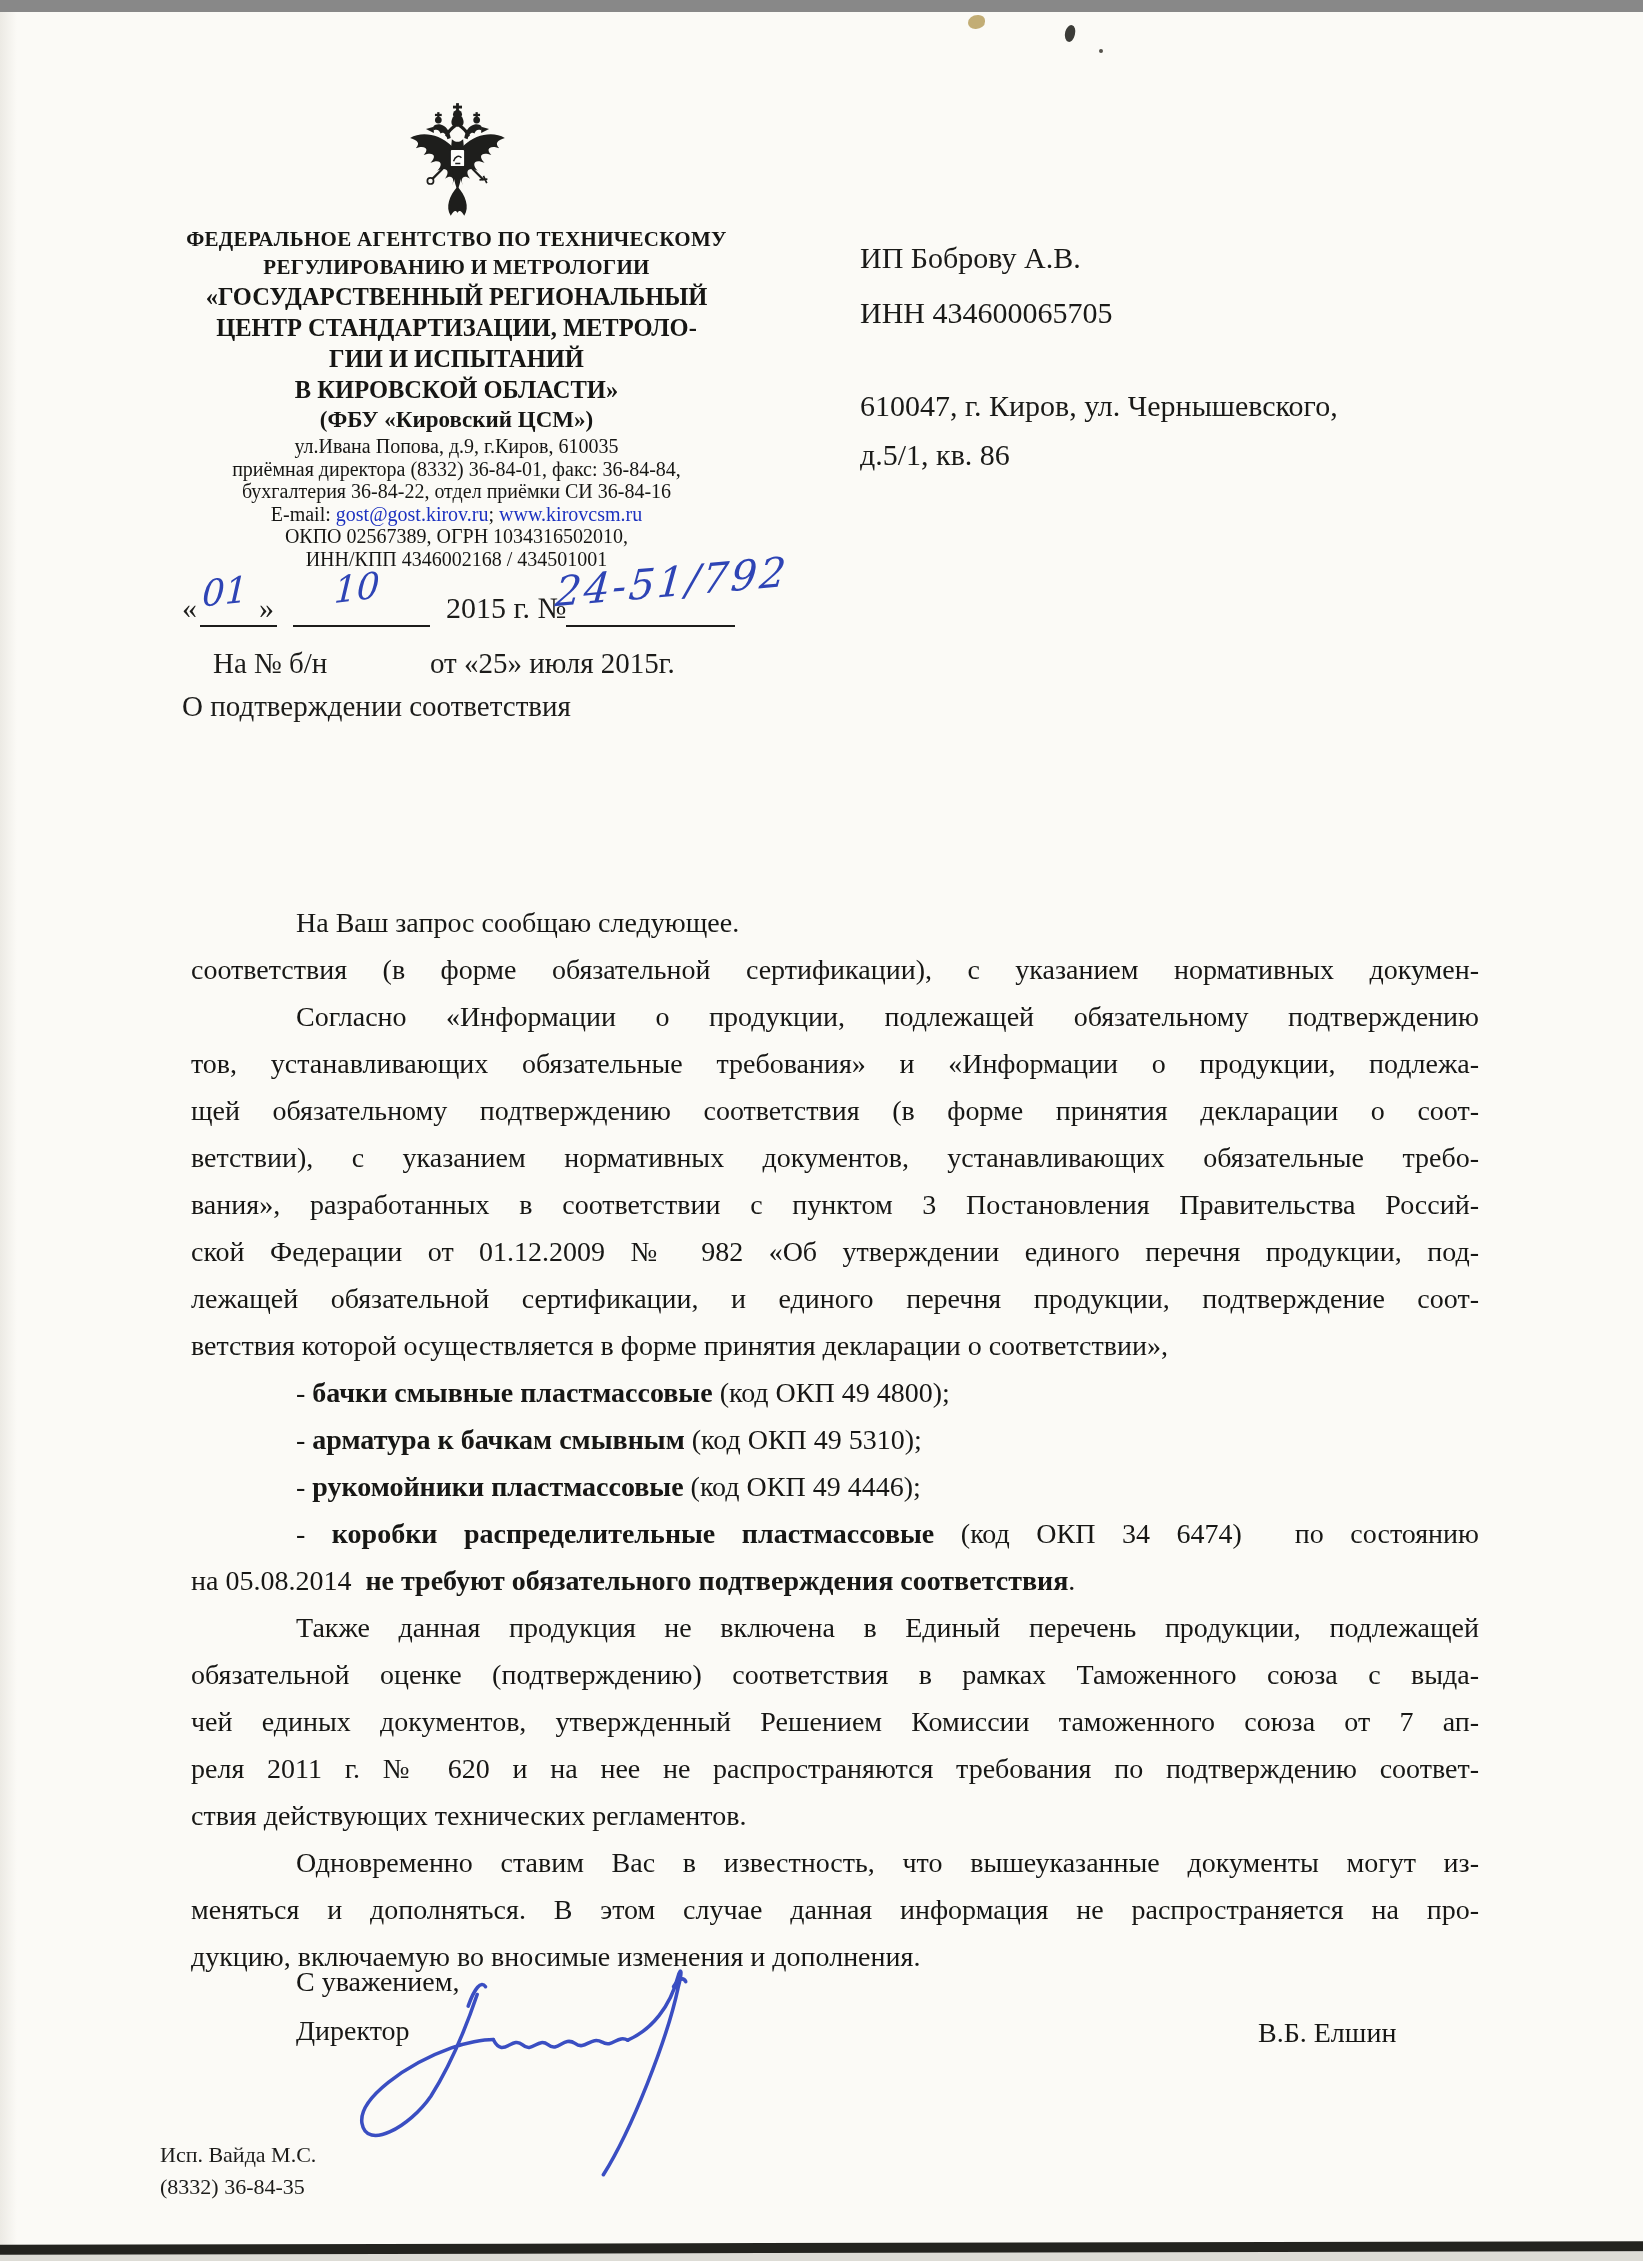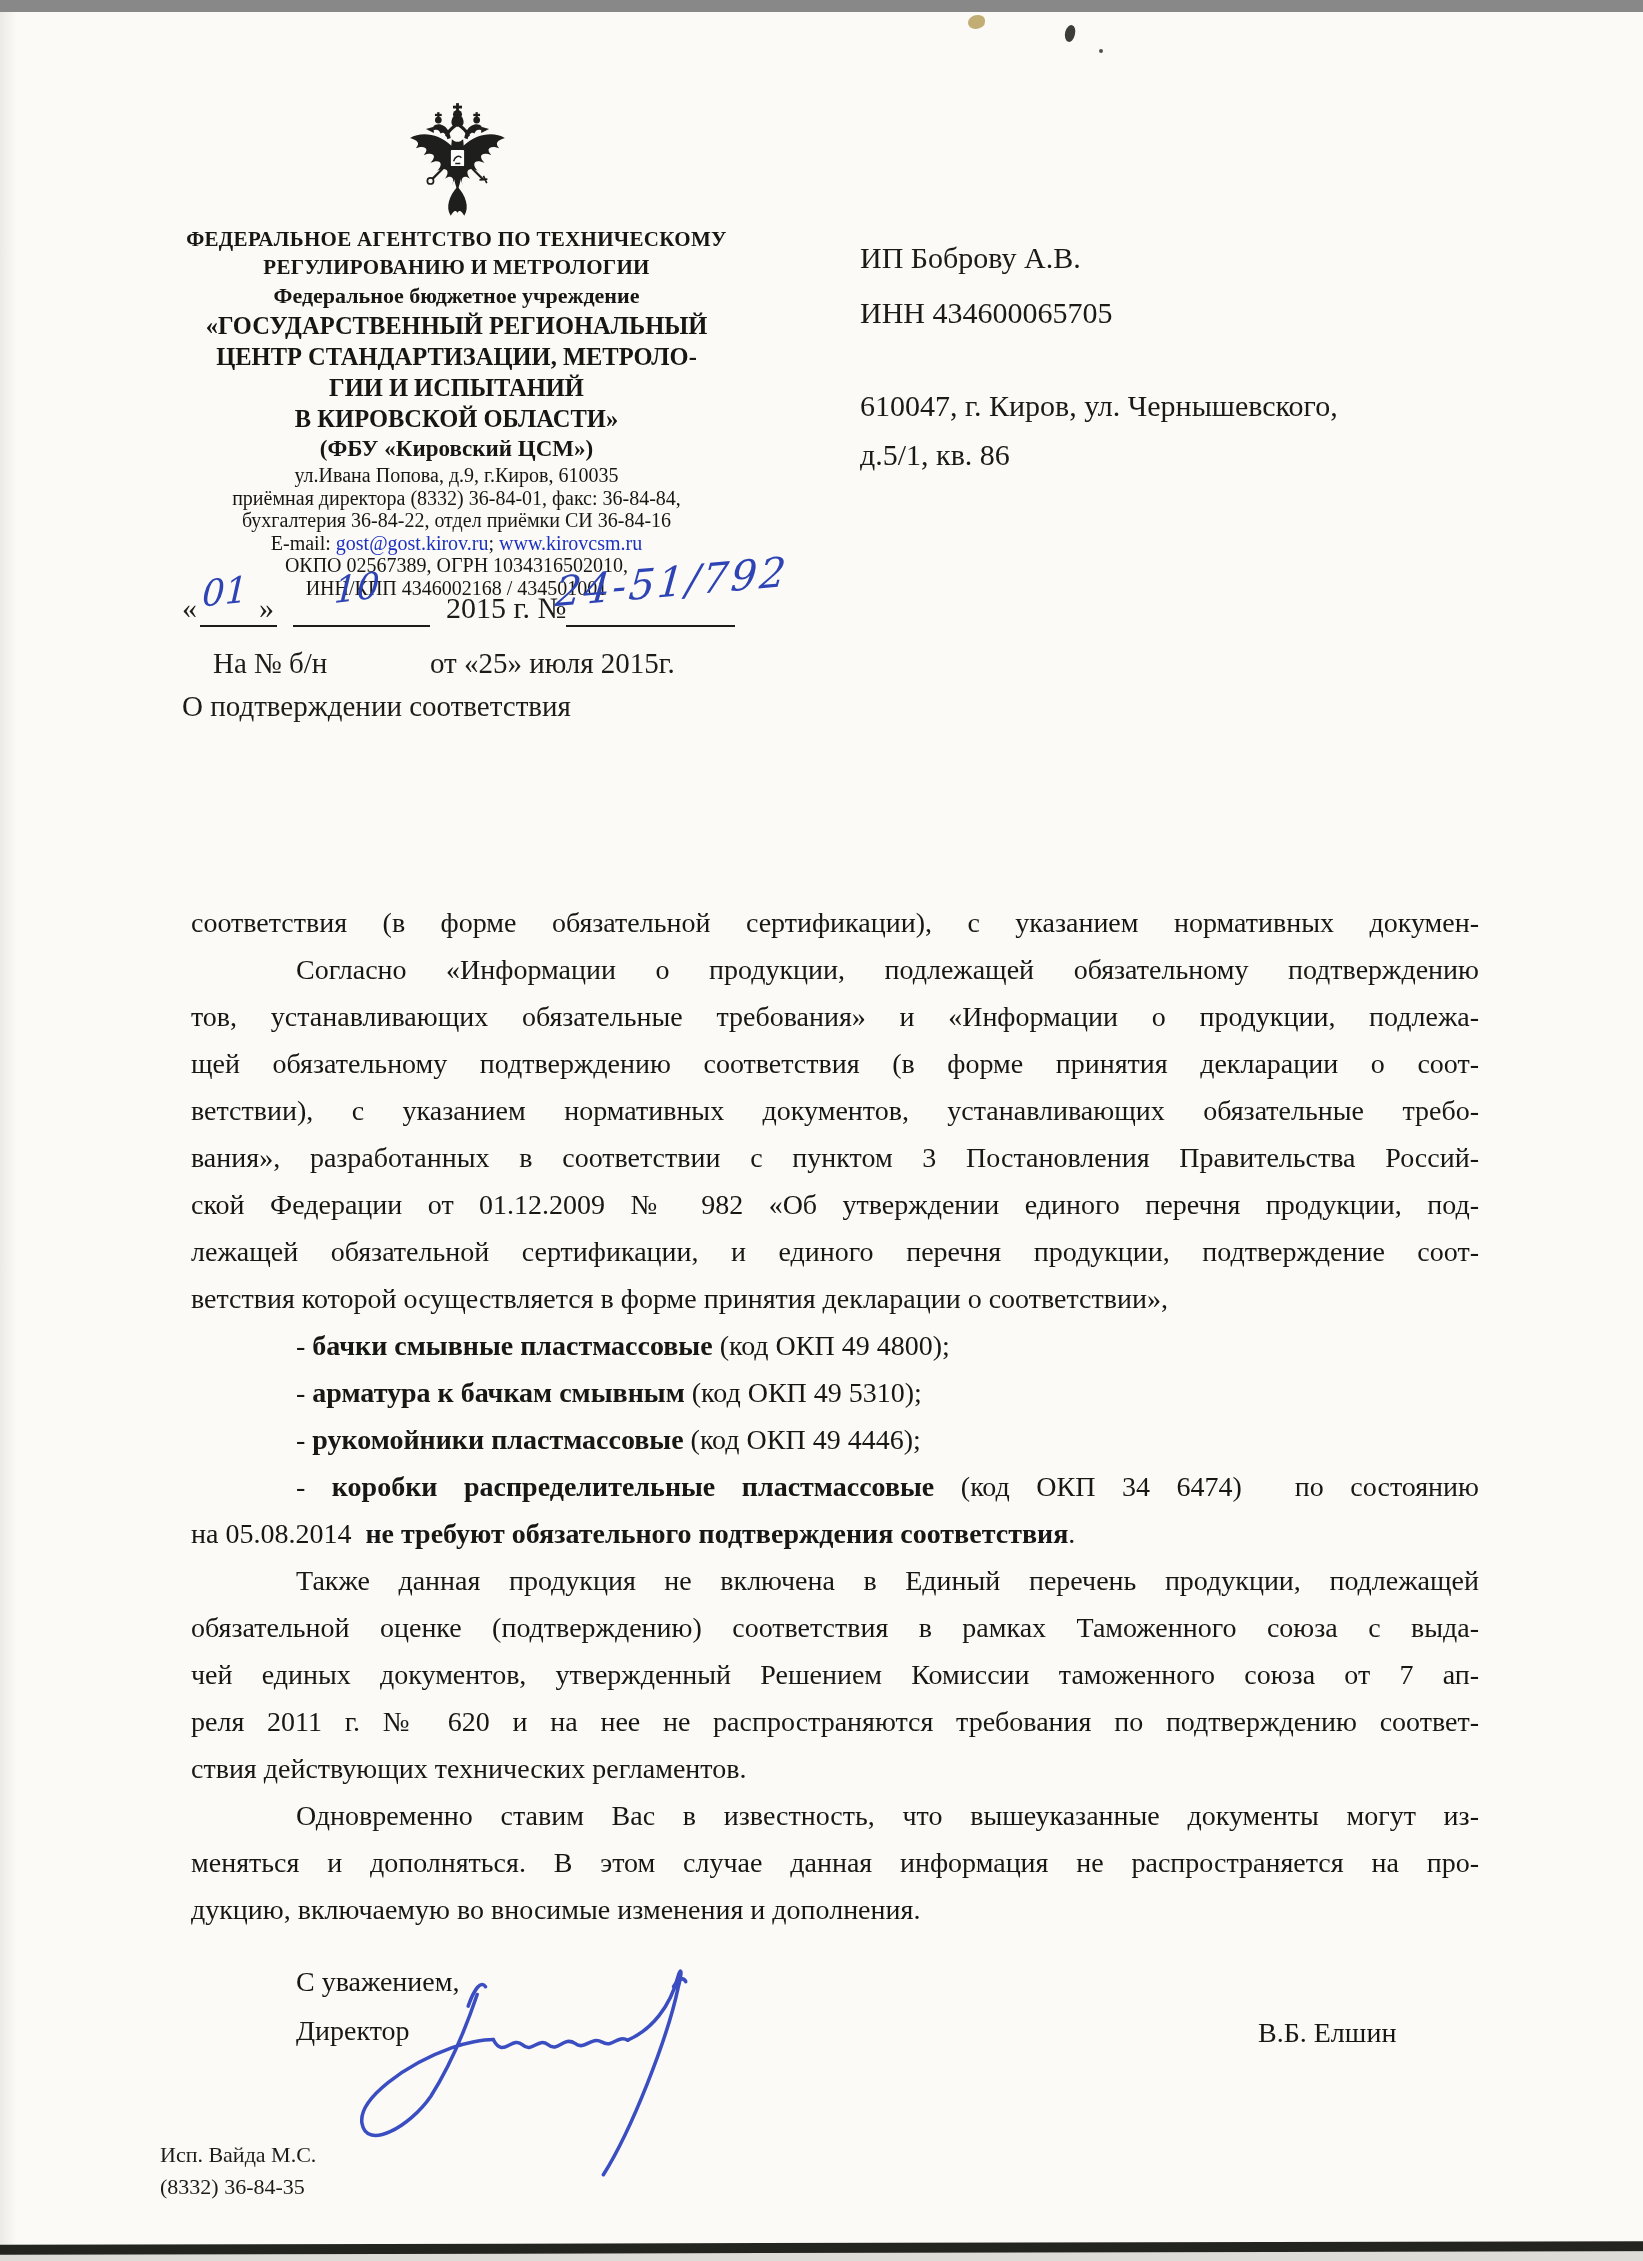--- a/index.html
+++ b/index.html
@@ -85,21 +85,20 @@
       <path d="M74 118 L56 136" stroke="#1e1e1c" stroke-width="4" fill="none"></path>
       <circle cx="52" cy="140" r="5.5" fill="none" stroke="#1e1e1c" stroke-width="3"></circle>
       <path d="M126 118 L146 138" stroke="#1e1e1c" stroke-width="4" fill="none"></path>
       <path d="M146 131 L152 144 M139 138 L153 137" stroke="#1e1e1c" stroke-width="3" fill="none"></path>
     </g>
   </svg>
 
   <div class="lh">
     <div class="lh-agency">ФЕДЕРАЛЬНОЕ АГЕНТСТВО ПО ТЕХНИЧЕСКОМУ</div>
     <div class="lh-agency">РЕГУЛИРОВАНИЮ И МЕТРОЛОГИИ</div>
-    <div class="lh-type">Федеральное бюджетное учреждение</div>
     <div class="lh-name">«ГОСУДАРСТВЕННЫЙ РЕГИОНАЛЬНЫЙ</div>
     <div class="lh-name">ЦЕНТР СТАНДАРТИЗАЦИИ, МЕТРОЛО-</div>
     <div class="lh-name">ГИИ И ИСПЫТАНИЙ</div>
     <div class="lh-name">В КИРОВСКОЙ ОБЛАСТИ»</div>
     <div class="lh-short">(ФБУ «Кировский ЦСМ»)</div>
     <div class="lh-addr">ул.Ивана Попова, д.9, г.Киров, 610035</div>
     <div class="lh-addr">приёмная директора (8332) 36-84-01, факс: 36-84-84,</div>
     <div class="lh-addr">бухгалтерия  36-84-22, отдел приёмки СИ 36-84-16</div>
     <div class="lh-addr"><span>E-mail: </span><span class="link">gost@gost.kirov.ru</span><span>; </span><span class="link">www.kirovcsm.ru</span></div>
     <div class="lh-addr">ОКПО 02567389, ОГРН 1034316502010,</div>
@@ -128,20 +127,21 @@
   </div>
 
   <div>
     <span class="abs ref" style="left:213px;top:635px;">На № б/н</span>
     <span class="abs ref" style="left:430px;top:635px;">от «25» июля 2015г.</span>
   </div>
 
   <div class="abs subject" style="left:182px;top:678px;">О подтверждении соответствия</div>
 
   <div class="body-flow">
+    <div class="bline ind">На Ваш запрос сообщаю следующее.</div>
     <div class="bline j">соответствия (в форме обязательной сертификации), с указанием нормативных докумен-</div>
     <div class="bline j ind">Согласно «Информации о продукции, подлежащей обязательному подтверждению</div>
     <div class="bline j">тов, устанавливающих обязательные требования» и «Информации о продукции, подлежа-</div>
     <div class="bline j">щей обязательному подтверждению соответствия (в форме принятия декларации о соот-</div>
     <div class="bline j">ветствии), с указанием нормативных документов, устанавливающих обязательные требо-</div>
     <div class="bline j">вания», разработанных в соответствии с пунктом 3 Постановления Правительства Россий-</div>
     <div class="bline j">ской Федерации от 01.12.2009 № 982 «Об утверждении единого перечня продукции, под-</div>
     <div class="bline j">лежащей обязательной сертификации, и единого перечня продукции, подтверждение соот-</div>
     <div class="bline">ветствия которой осуществляется в форме принятия декларации о соответствии»,</div>
     <div class="bline ind"><span>- </span><span class="b">бачки смывные пластмассовые</span><span> (код ОКП 49 4800);</span></div>

